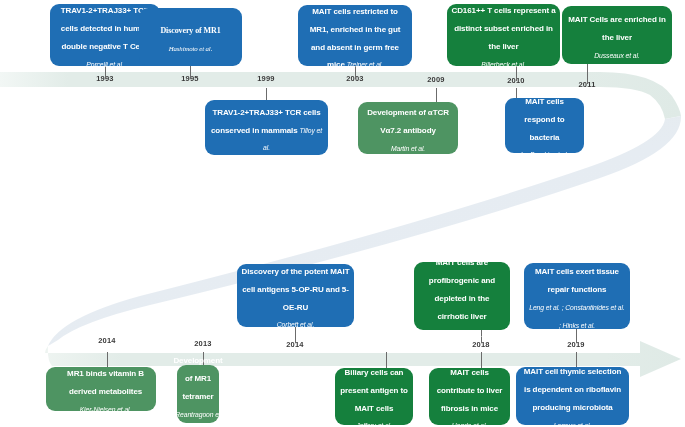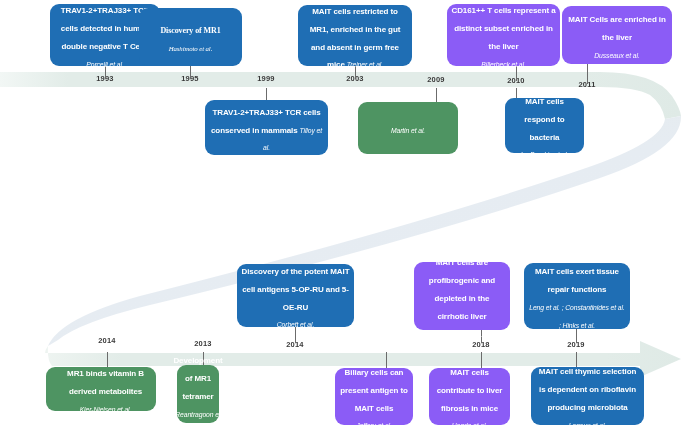--- a/index.html
+++ b/index.html
@@ -61,21 +61,21 @@
   .box .author {
     font-size: 6.8px;
     font-style: italic;
     font-weight: normal;
     letter-spacing: -0.1px;
     margin-top: 0.5px;
   }
   .box.inline .title { display: inline; }
   .box.inline .author { display: inline; margin-left: 2px; }
   .c-blue  { background: #1f6eb4; }
-  .c-red   { background: #8b5cf6; }
+  .c-red   { background: #15803d; }
   .c-green { background: #4e9462; }
 </style>
 </head>
 <body>
 
 <div id="canvas">
 
   <svg id="ribbon-svg" viewBox="0 0 685 427" xmlns="http://www.w3.org/2000/svg">
     <defs>
       <linearGradient id="gradTop" x1="0" y1="0" x2="1" y2="0">
@@ -168,21 +168,21 @@
       <div class="box c-red" style="left: 447px; top: 4px; width: 113px; height: 62px;">
         <div><span class="title">CD161++ T cells represent a distinct subset enriched in the liver</span><div><span class="author">Billerbeck et al.</span></div></div>
       </div>
       <div class="box c-red" style="left: 562px; top: 6px; width: 110px; height: 58px;">
         <div><span class="title">MAIT Cells are enriched in the liver</span><div><span class="author">Dusseaux et al.</span></div></div>
       </div>
       <div class="box c-blue inline" style="left: 205px; top: 100px; width: 123px; height: 55px;">
         <div><span class="title">TRAV1-2+TRAJ33+ TCR cells conserved in mammals</span><span class="author">Tilloy et al.</span></div>
       </div>
       <div class="box c-green" style="left: 358px; top: 102px; width: 100px; height: 52px;">
-        <div><div><span class="author">Martin et al.</span></div></div>
+        <div><span class="title">Development of αTCR Vα7.2 antibody</span><div><span class="author">Martin et al.</span></div></div>
       </div>
       <div class="box c-blue" style="left: 461px; top: 98px; width: 79px; height: 55px; margin-left: 44px;">
         <div><span class="title">MAIT cells respond to bacteria</span><div><span class="author">Le Bourhis et al.</span></div></div>
       </div>
       <div class="box c-blue" style="left: 237px; top: 264px; width: 117px; height: 63px;">
         <div><span class="title">Discovery of the potent MAIT cell antigens 5-OP-RU and 5-OE-RU</span><div><span class="author">Corbett et al.</span></div></div>
       </div>
       <div class="box c-red" style="left: 414px; top: 262px; width: 96px; height: 68px;">
         <div><span class="title">MAIT cells are profibrogenic and depleted in the cirrhotic liver</span><div><span class="author">Böttcher et al.</span></div></div>
       </div>
@@ -194,18 +194,18 @@
       </div>
       <div class="box c-green" style="left: 177px; top: 365px; width: 42px; height: 58px;">
         <div><span class="title">Development of MR1 tetramer</span><div><span class="author">Reantragoon et al.</span></div></div>
       </div>
       <div class="box c-red" style="left: 335px; top: 368px; width: 78px; height: 57px;">
         <div><span class="title">Biliary cells can present antigen to MAIT cells</span><div><span class="author">Jeffery et al.</span></div></div>
       </div>
       <div class="box c-red" style="left: 429px; top: 368px; width: 81px; height: 57px;">
         <div><span class="title">MAIT cells contribute to liver fibrosis in mice</span><div><span class="author">Hegde et al.</span></div></div>
       </div>
-      <div class="box c-blue" style="left: 531px; top: 367px; width: 113px; height: 58px;">
+      <div class="box c-blue" style="left: 516px; top: 367px; width: 113px; height: 58px;">
         <div><span class="title">MAIT cell thymic selection is dependent on riboflavin producing microbiota</span><div><span class="author">Legoux et al.</span></div></div>
       </div>
     </div>
 
 </div>
 
 </body></html>

